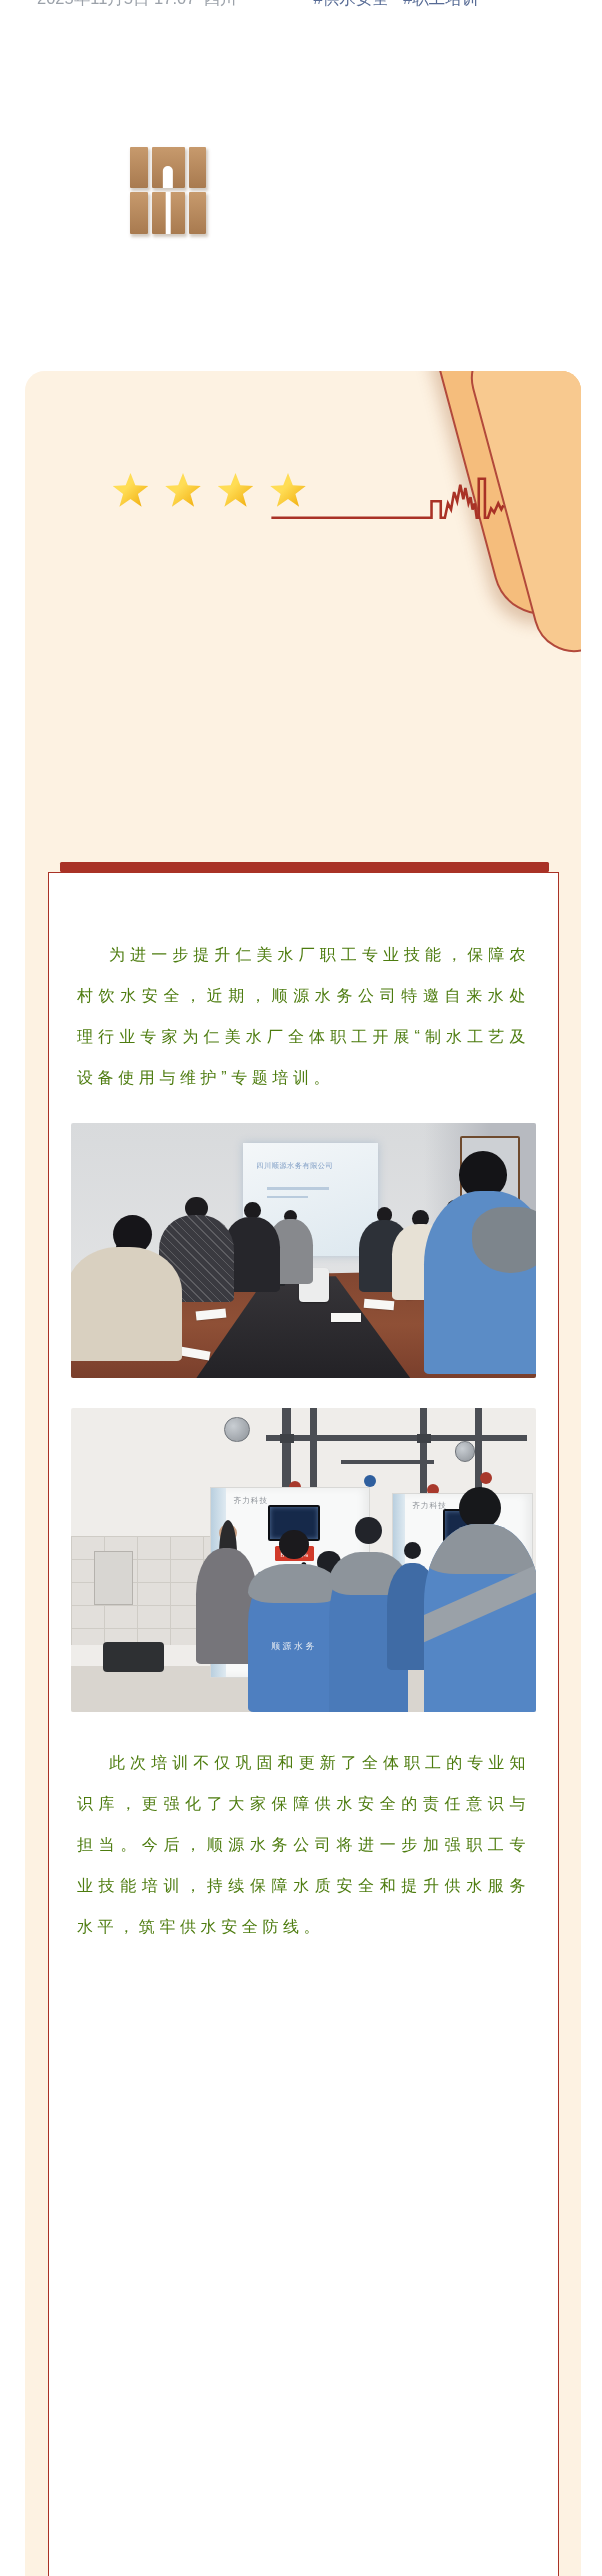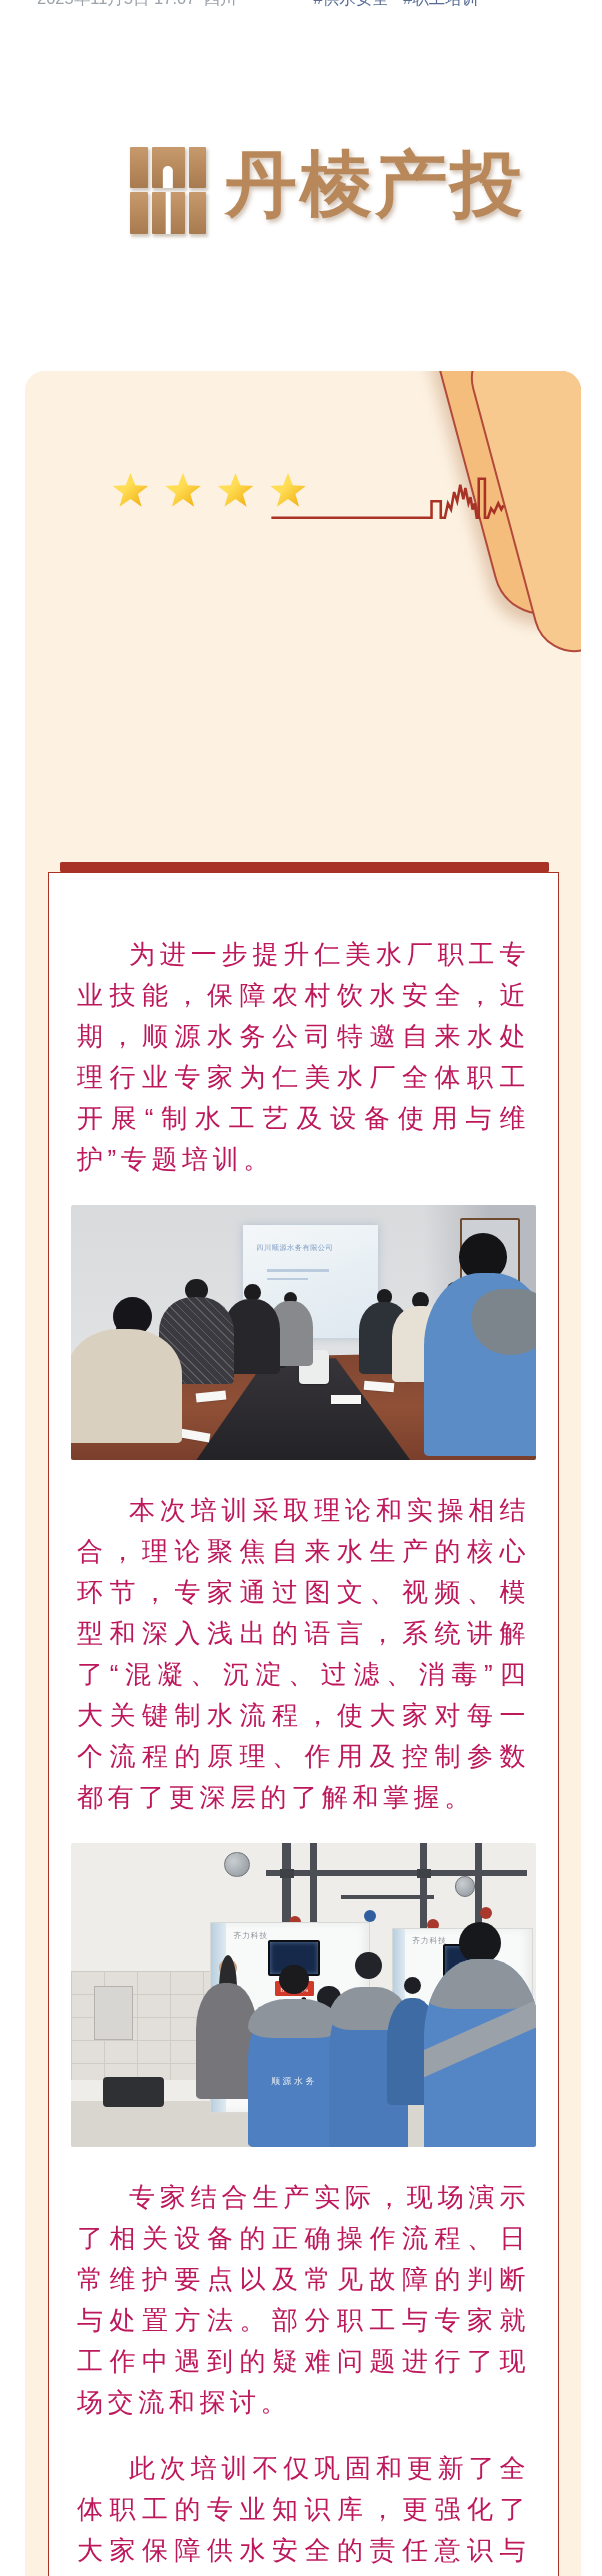--- a/index.html
+++ b/index.html
@@ -44,21 +44,21 @@
 
   .title-card{position:absolute;left:68px;top:197px;width:428px;height:273px;background:#fff;
               border-radius:21.6px;text-align:center;}
   .title-line{font-size:57px;font-weight:900;color:#d0321f;letter-spacing:4.1px;line-height:91px;}
   .title-line.first{margin-top:44px;}
 
   .divider{position:absolute;left:35px;top:491px;width:489px;height:10.3px;background:#a93226;border-radius:1.5px;}
 
   .article{position:absolute;left:23px;top:501px;width:511px;height:1756px;background:#fff;
            border:1.5px solid #a93226;box-sizing:border-box;padding:61px 28px 0;}
-  .article p{margin:0 0 25px;font-size:26px;line-height:41px;letter-spacing:4.6px;color:#be185d;
+  .article p{margin:0 0 25px;font-size:16px;line-height:41px;letter-spacing:4.6px;color:#4d7c0f;
              text-align:justify;text-justify:inter-character;text-indent:2em;}
 
   
   .photo{position:relative;width:465px;margin:7.2px -6.2px 30px;overflow:hidden;border-radius:2.1px;}
   .ph1{height:255px;background:linear-gradient(180deg,#d8dadc,#e6e7e8);}
   .ph2{height:304px;background:#efedea;}
   .abs{position:absolute;}
 
   
   .pm-rwall{right:0;top:0;width:24%;height:100%;background:linear-gradient(90deg,rgba(160,163,168,0),#b7bac0 60%);}
@@ -122,21 +122,20 @@
     <div class="tile">
         <div class="notch"></div>
       </div>
     <div class="tile"></div>
     <div class="tile"></div>
     <div class="tile">
         <div class="slit"></div>
       </div>
     <div class="tile"></div>
   </div>
-  <div class="logo-text">丹棱产投</div>
 
   <div class="banner">
     <div class="rib rib-outer"></div>
     <div class="rib rib-inner"></div>
 
     <div class="stars">
       <div class="star"></div>
       <div class="star"></div>
       <div class="star"></div>
       <div class="star"></div>
@@ -200,21 +199,20 @@
           <div class="head" style="width:30%;aspect-ratio:1;left:35%;top:0;"></div>
           <div class="body" style="height:74%;background:#27292d;"></div>
         </div>
         <div class="person abs" style="right:-3%;bottom:-3%;width:27%;height:92%;">
           <div class="head" style="width:38%;aspect-ratio:1;left:28%;top:0;background:#141417;"></div>
           <div class="body" style="height:78%;background:#5b8cc6;"></div>
           <div style="position:absolute;right:0;top:24%;width:62%;height:28%;background:#7d858c;border-radius:40% 40% 50% 50%;"></div>
         </div>
       </div>
 
-      <p>本次培训采取理论和实操相结合，理论聚焦自来水生产的核心环节，专家通过图文、视频、模型和深入浅出的语言，系统讲解了“混凝、沉淀、过滤、消毒”四大关键制水流程，使大家对每一个流程的原理、作用及控制参数都有了更深层的了解和掌握。</p>
 
       <div class="photo ph2">
         <div class="abs pe-tiles"></div>
         <div class="abs pe-floor"></div>
         <div class="abs pe-wbox"></div>
         <div class="abs pe-bag"></div>
 
         <div class="abs pe-pipe" style="left:45.5%;top:0;width:1.8%;height:30%;"></div>
         <div class="abs pe-pipe" style="left:51.5%;top:0;width:1.4%;height:26%;"></div>
         <div class="abs pe-pipe" style="left:75%;top:0;width:1.6%;height:32%;"></div>
@@ -275,19 +273,18 @@
         </div>
         <div class="person abs" style="left:76%;top:26%;width:25%;height:80%;">
           <div class="head" style="width:36%;aspect-ratio:1;left:30%;top:0;background:#17181b;"></div>
           <div class="body" style="height:80%;background:#5486c5;overflow:hidden;">
             <div class="pe-shoulder"></div>
             <div style="position:absolute;left:-10%;top:34%;width:120%;height:13%;background:#9aa1a8;transform:rotate(-24deg);"></div>
           </div>
         </div>
       </div>
 
-      <p>专家结合生产实际，现场演示了相关设备的正确操作流程、日常维护要点以及常见故障的判断与处置方法。部分职工与专家就工作中遇到的疑难问题进行了现场交流和探讨。</p>
       <p>此次培训不仅巩固和更新了全体职工的专业知识库，更强化了大家保障供水安全的责任意识与担当。今后，顺源水务公司将进一步加强职工专业技能培训，持续保障水质安全和提升供水服务水平，筑牢供水安全防线。</p>
     </div>
   </div>
 
 </div>
 
 
 </body></html>

